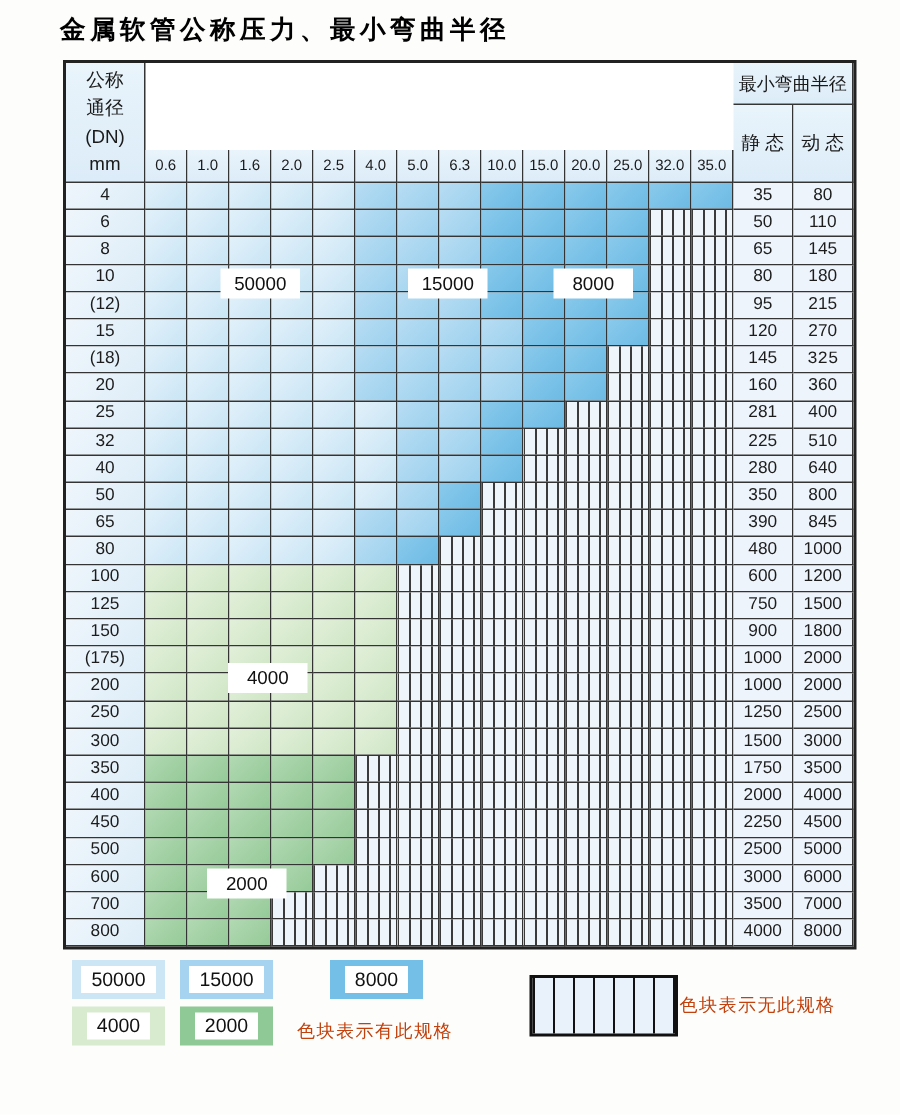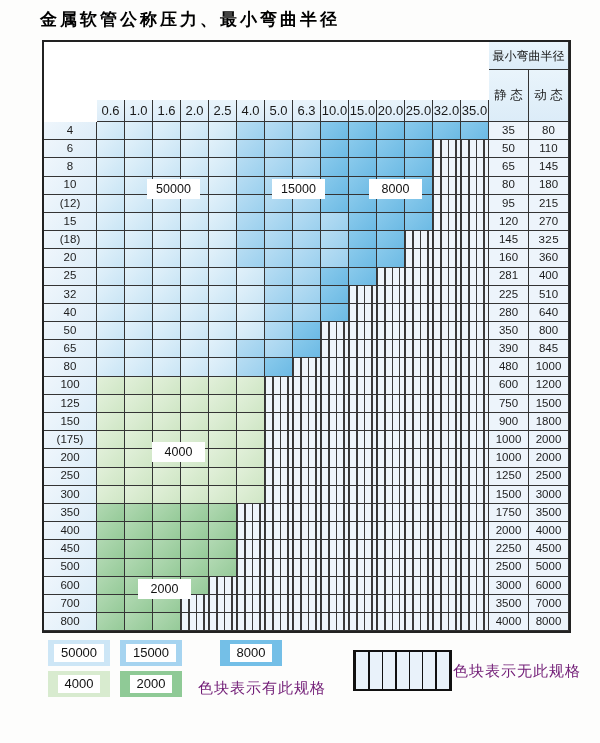--- a/index.html
+++ b/index.html
@@ -27,21 +27,21 @@
     display:flex;align-items:center;justify-content:center;
     font-size:11.5px;line-height:1;overflow:hidden;
   }
   .hdr{background:linear-gradient(180deg,#e9f4fb,#dcecf8);font-size:12.5px;color:#1a1a1a;}
   .h-dn{grid-area:1/1/4/2;flex-direction:column;line-height:1.5;font-size:12.5px;}
   .h-bend{grid-area:1/2/2/16;}
   .h-rad{grid-area:1/16/2/18;font-size:12px;letter-spacing:0;}
   .h-press{grid-area:2/2/3/16;}
   .h-static{grid-area:2/16/4/17;}
   .h-dyn{grid-area:2/17/4/18;}
-  .tick{font-size:13px;}
+  .tick{font-size:10px;}
   .dn-cell{background:linear-gradient(135deg,#eff6fc,#ddedf8);font-size:11.5px;}
   .val-cell{background:#edf4fb;font-size:11.5px;}
   
   .cl{background:linear-gradient(135deg,#e2f1fa,#c9e5f5);}
   .cm{background:linear-gradient(135deg,#b8ddf3,#9bd0ee);}
   .cd{background:linear-gradient(135deg,#8acaec,#6cbae4);}
   .cg{background:linear-gradient(135deg,#e2f0da,#cfe6c5);}
   .ce{background:linear-gradient(135deg,#b2d9b3,#95ca98);}
   .ch{background:repeating-linear-gradient(90deg,#3b3b3b 0 1.3px,#eef5fb 1.3px 7.4px);}
   
@@ -49,33 +49,39 @@
     position:absolute;background:#fff;display:flex;align-items:center;justify-content:center;
     font-size:12.5px;color:#111;width:53px;height:20px;
   }
   
   .sw{
     position:absolute;width:62px;height:26px;display:flex;align-items:center;justify-content:center;
   }
   .sw .inner{
     background:#fff;padding:1px 7px;font-size:13px;color:#111;line-height:1.3;
   }
-  .legend-text{position:absolute;font-size:15px;color:#701a75;letter-spacing:1px;font-family:Liberation Mono, monospace;}
+  .legend-text{position:absolute;font-size:12px;color:#c2410c;letter-spacing:1px;font-family:Liberation Mono, monospace;}
   .hatch-box{
     position:absolute;width:95px;height:37px;border:2px solid #111;
     background:repeating-linear-gradient(90deg,#111 0 1.5px,#e9f2fa 1.5px 13.4px);
   }
 </style>
 </head>
 <body>
 
 <div class="title">金属软管公称压力、最小弯曲半径</div>
 
 <div class="tbl">
   <div class="grid" id="grid">
+    <div class="cell hdr h-dn" id="dn-header">
+        <div class="">公称</div>
+        <div class="">通径</div>
+        <div class="">(DN)</div>
+        <div class="">mm</div>
+      </div>
     <div class="cell hdr h-rad">最小弯曲半径</div>
     <div class="cell hdr h-static">静 态</div>
     <div class="cell hdr h-dyn">动 态</div>
   <div class="cell hdr tick" style="grid-area: 3 / 2 / 4 / 3;">0.6</div>
       <div class="cell hdr tick" style="grid-area: 3 / 3 / 4 / 4;">1.0</div>
       <div class="cell hdr tick" style="grid-area: 3 / 4 / 4 / 5;">1.6</div>
       <div class="cell hdr tick" style="grid-area: 3 / 5 / 4 / 6;">2.0</div>
       <div class="cell hdr tick" style="grid-area: 3 / 6 / 4 / 7;">2.5</div>
       <div class="cell hdr tick" style="grid-area: 3 / 7 / 4 / 8;">4.0</div>
       <div class="cell hdr tick" style="grid-area: 3 / 8 / 4 / 9;">5.0</div>

